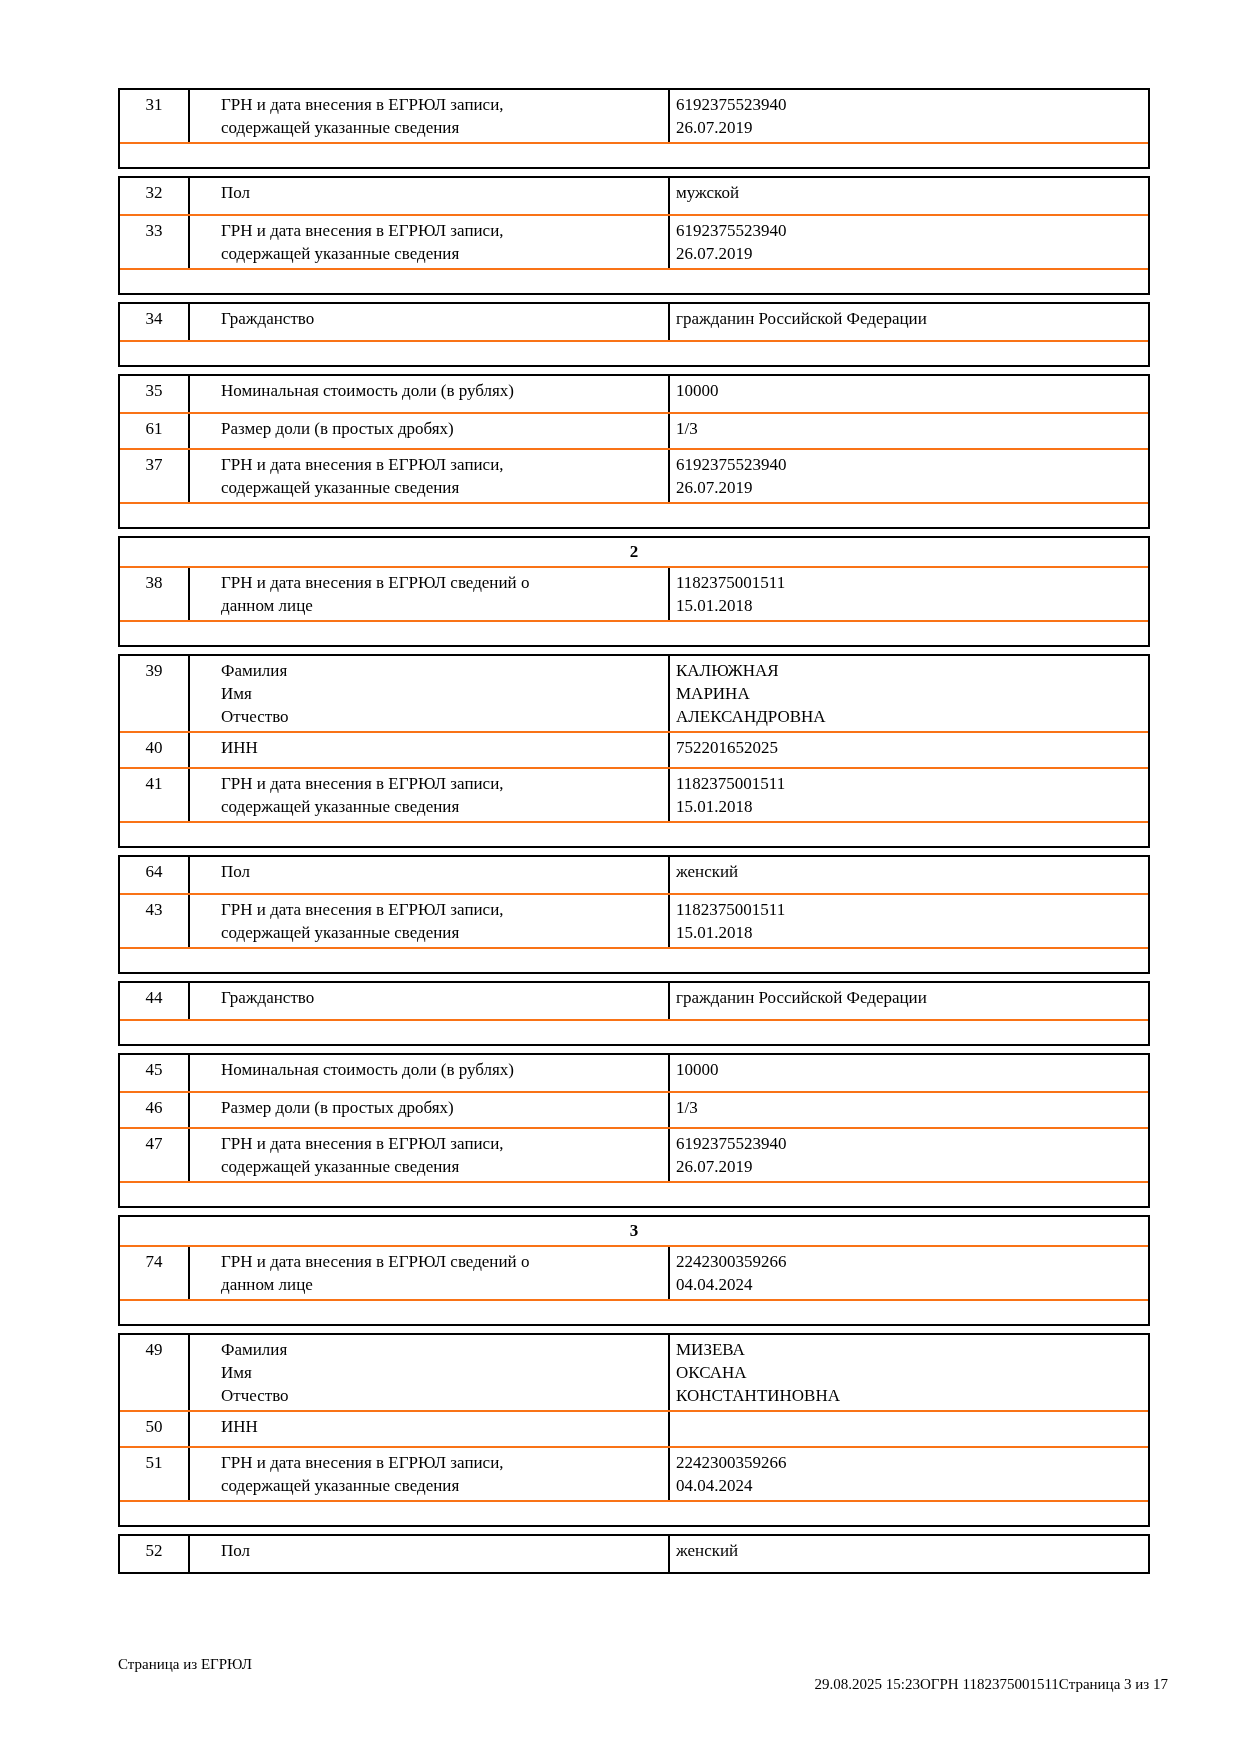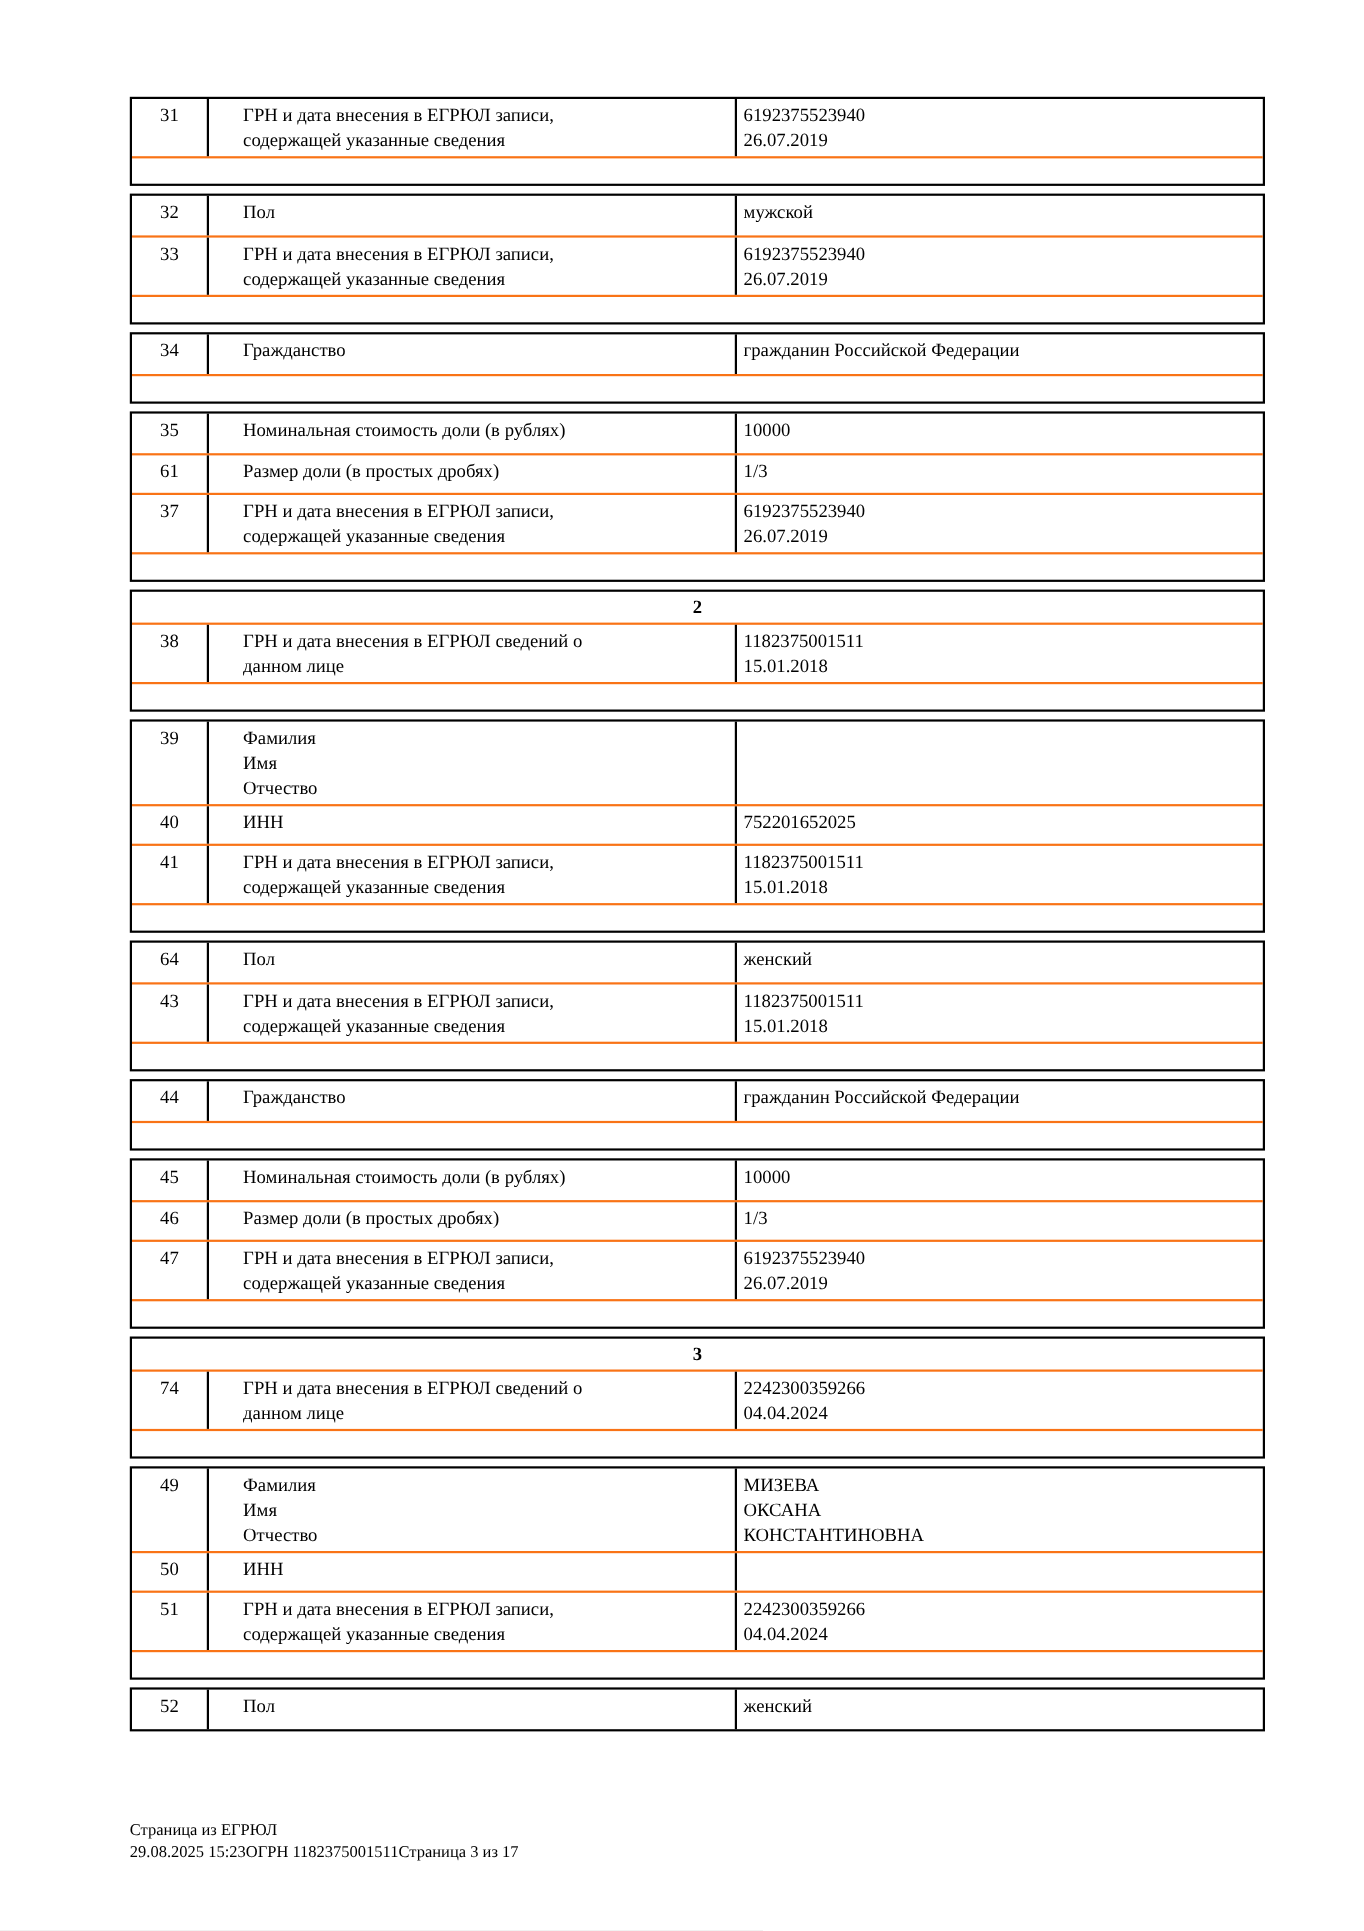--- a/index.html
+++ b/index.html
@@ -61,22 +61,23 @@
   .footer {
     position: absolute;
     left: 118px;
     top: 1654px;
     width: 1050px;
     font-size: 15px;
     line-height: 20px;
   }
   .footer-line2 {
     display: flex;
-    justify-content: flex-start;
+    justify-content: flex-end;
     align-items: baseline;
+    margin-left: 37px;
   }
 </style>
 </head>
 <body>
 
 <div class="page">
 
   <div class="table-area">
 
     <div class="segment">
@@ -149,20 +150,23 @@
       </div>
       <div class="row spacer"></div>
     </div>
 
     <div class="segment">
       <div class="row data">
         <div class="cell num">39</div>
         <div class="cell label">Фамилия
 Имя
 Отчество</div>
+        <div class="cell value">КАЛЮЖНАЯ
+МАРИНА
+АЛЕКСАНДРОВНА</div>
       </div>
       <div class="row data">
         <div class="cell num">40</div>
         <div class="cell label">ИНН</div>
         <div class="cell value">752201652025</div>
       </div>
       <div class="row data">
         <div class="cell num">41</div>
         <div class="cell label">ГРН и дата внесения в ЕГРЮЛ записи,
 содержащей указанные сведения</div>

